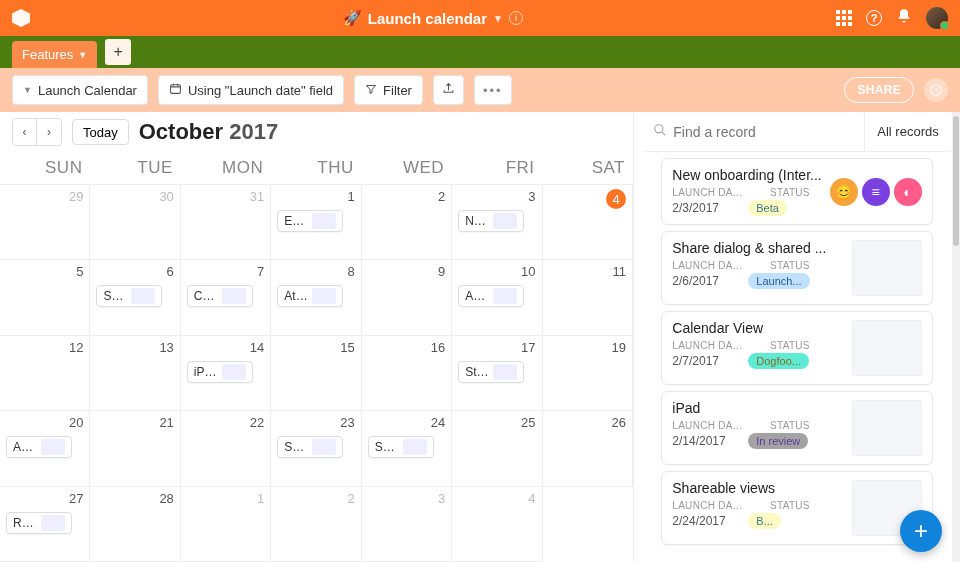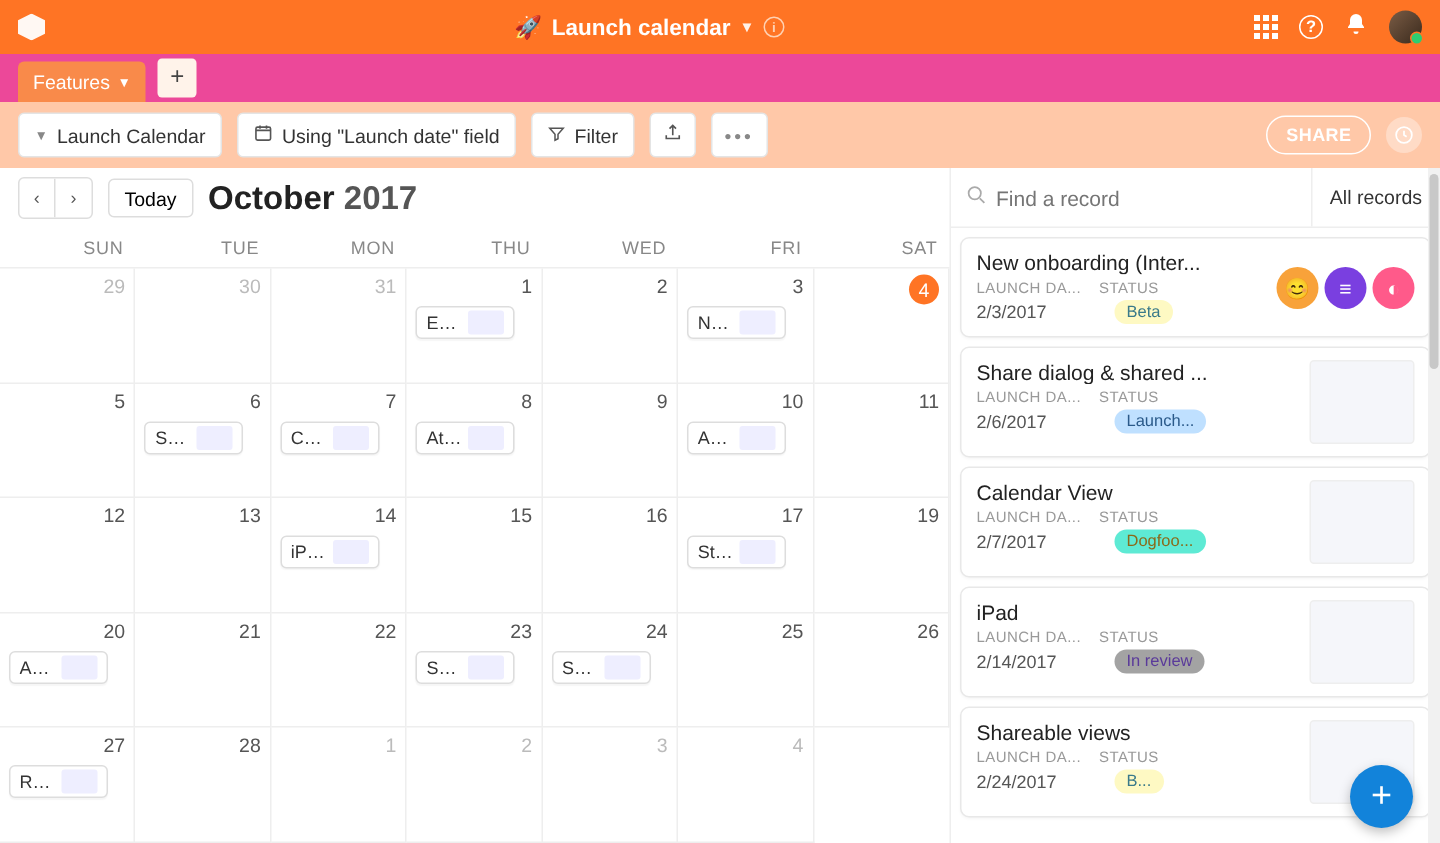--- a/index.html
+++ b/index.html
@@ -8,61 +8,61 @@
   .logo { width: 18px; height: 18px; background: #fff; border-radius:3px; clip-path: polygon(50% 0, 100% 25%, 100% 75%, 50% 100%, 0 75%, 0 25%); opacity:.95;}
   .title-wrap { flex:1; display:flex; justify-content:center; align-items:center; gap:6px; font-weight:600; font-size:15px;}
   .title-wrap .caret { font-size:10px; opacity:.9;}
   .title-info { width:14px;height:14px;border:1.5px solid #ffd1b3;border-radius:50%; font-size:9px; display:flex;align-items:center;justify-content:center;color:#ffd1b3;}
   .top-icons { display:flex; align-items:center; gap:14px;}
   .top-icons > * { color:#fff; cursor:pointer;}
   .apps-icon { width:16px;height:16px; display:grid; grid-template-columns:repeat(3,1fr); grid-template-rows:repeat(3,1fr); gap:1.5px;}
   .apps-icon span{background:#fff;}
   .avatar { width:22px;height:22px;border-radius:50%;background:linear-gradient(135deg,#7a5c45,#3a2a1d); position:relative;}
   .avatar::after{content:"";position:absolute;right:-1px;bottom:-1px;width:7px;height:7px;background:#2ecc71;border:1.5px solid #ff7424;border-radius:50%;}
-  .tabsbar { height:32px; background:#ec4899; display:flex; align-items:flex-end; padding:0 12px 0 12px; gap:8px;text-align:center;}
+  .tabsbar { height:32px; background:#4d7c0f; display:flex; align-items:flex-end; padding:0 12px 0 12px; gap:8px;text-align:center;}
   .tab-features { background:#f98a4a; color:#fff; font-size:13px; padding:6px 10px; border-radius:4px 4px 0 0; display:flex;align-items:center;gap:5px;}
   .tab-add { width:26px;height:26px;background:#fff3ea;color:#444;border-radius:3px;display:flex;align-items:center;justify-content:center;font-size:16px;margin-bottom:3px;}
   .toolbar { height:44px; background:#ffc8a8; display:flex; align-items:center; padding:0 12px; gap:10px;}
   .tb-btn { background:#fff; border:1px solid #e4e4e4; border-radius:4px; height:30px; padding:0 10px; display:flex; align-items:center; gap:6px; font-size:13px; color:#333;}
   .tb-btn .caret{font-size:9px;color:#888;}
   .tb-icon { font-size:13px; color:#555;}
   .toolbar-right{margin-left:auto; display:flex; align-items:center; gap:10px;}
   .share-btn{border:1.5px solid #fff;color:#fff;background:transparent;border-radius:14px;height:26px;padding:0 12px;font-size:12px;font-weight:600;letter-spacing:.3px;}
   .sync-ic{width:24px;height:24px;border-radius:50%;background:rgba(255,255,255,.35);display:flex;align-items:center;justify-content:center;color:#fff;font-size:12px;}
   .main { display:flex; height:calc(562px - 36px - 32px - 44px);}
   .calendar { flex:1; display:flex; flex-direction:column; border-right:1px solid #eee;}
   .cal-header { height:40px; display:flex; align-items:center; padding:0 12px; gap:10px;}
   .nav-btns{display:flex;border:1px solid #ddd;border-radius:4px;overflow:hidden;}
   .nav-btns span{width:24px;height:26px;display:flex;align-items:center;justify-content:center;font-size:12px;color:#555;cursor:pointer;}
   .nav-btns span:first-child{border-right:1px solid #ddd;}
   .today-btn{border:1px solid #ddd;border-radius:4px;height:26px;padding:0 10px;font-size:13px;display:flex;align-items:center;}
   .month-title{font-size:22px;font-weight:700;color:#222;}
   .month-title .year{font-weight:700;color:#555;}
-  .dow{display:grid;grid-template-columns:repeat(7,1fr);font-size:12px;color:#888;letter-spacing:.5px;}
+  .dow{display:grid;grid-template-columns:repeat(7,1fr);font-size:17px;color:#888;letter-spacing:.5px;}
   .dow div{padding:6px 8px;text-align:right;}
   .grid{flex:1;display:grid;grid-template-columns:repeat(7,1fr);grid-template-rows:repeat(5,1fr);border-top:1px solid #eee;}
   .cell{border-right:1px solid #eee;border-bottom:1px solid #eee;padding:4px 6px;font-size:13px;color:#555;position:relative;overflow:hidden;}
   .cell.off{color:#bbb;}
   .cell .dn{display:block;text-align:right;font-size:13px;margin-bottom:6px;}
   .cell .dn.today{width:20px;height:20px;background:#ff7424;color:#fff;border-radius:50%;display:inline-flex;align-items:center;justify-content:center;float:right;}
   .ev{background:#fff;border:1px solid #ddd;border-radius:4px;height:22px;padding:0 6px;display:flex;align-items:center;gap:4px;font-size:12px;color:#333;box-shadow:0 1px 1px rgba(0,0,0,.04);margin-top:2px;width:85%;}
   .ev .thumb{width:24px;height:16px;background:#eef;border-radius:2px;flex-shrink:0;}
   .ev span:first-child{flex:1;white-space:nowrap;overflow:hidden;text-overflow:ellipsis;}
   
-  .sidebar{width:326px;display:flex;flex-direction:column;position:relative;}
+  .sidebar{width:326px;display:flex;flex-direction:column;position:relative;align-items:center;}
   .sb-top{height:40px;display:flex;align-items:center;border-bottom:1px solid #eee;}
   .search{flex:1;display:flex;align-items:center;padding:0 10px;gap:6px;color:#aaa;font-size:14px;}
   .search input{border:none;outline:none;font-size:14px;flex:1;color:#333;}
   .allrec{padding:0 12px;font-size:13px;color:#333;display:flex;align-items:center;gap:4px;border-left:1px solid #eee;height:100%;}
   .records{flex:1;overflow:hidden;padding:6px 6px;display:flex;flex-direction:column;gap:6px;position:relative;}
   .card{border:1px solid #e8e8e8;border-radius:6px;padding:8px 10px;display:flex;gap:8px;background:#fff;box-shadow:0 1px 2px rgba(0,0,0,.04);}
   .card .info{flex:1;min-width:0;}
   .card .ctitle{font-size:14px;color:#222;font-weight:500;white-space:nowrap;overflow:hidden;text-overflow:ellipsis;margin-bottom:4px;}
-  .meta{display:flex;gap:12px;font-size:10px;color:#999;letter-spacing:.3px;}
-  .metavals{display:flex;gap:32px;margin-top:2px;align-items:center;}
+  .meta{display:flex;gap:28px;font-size:10px;color:#999;letter-spacing:.3px;}
+  .metavals{display:flex;gap:16px;margin-top:2px;align-items:center;}
   .metavals .dt{font-size:12px;color:#555;width:60px;}
   .badge{font-size:11px;padding:2px 8px;border-radius:10px;white-space:nowrap;max-width:70px;overflow:hidden;text-overflow:ellipsis;}
   .b-beta{background:#fef9c3;color:#3a7a8a;}
   .b-launch{background:#bfe0ff;color:#2a5a8a;}
   .b-dog{background:#5eead4;color:#8a6a1a;}
   .b-rev{background:#a3a3a3;color:#5a3a9a;}
   .ico-circle{width:28px;height:28px;border-radius:50%;display:flex;align-items:center;justify-content:center;color:#fff;font-size:14px;}
   .card .preview{width:70px;height:56px;background:#f5f6fa;border-radius:3px;flex-shrink:0;border:1px solid #eee;}
   .fab{position:absolute;right:18px;bottom:10px;width:42px;height:42px;border-radius:50%;background:#1283da;color:#fff;display:flex;align-items:center;justify-content:center;font-size:24px;box-shadow:0 3px 8px rgba(0,0,0,.25);}
   .scrolltrack{position:absolute;right:0;top:0;bottom:0;width:8px;background:#f1f1f1;}

